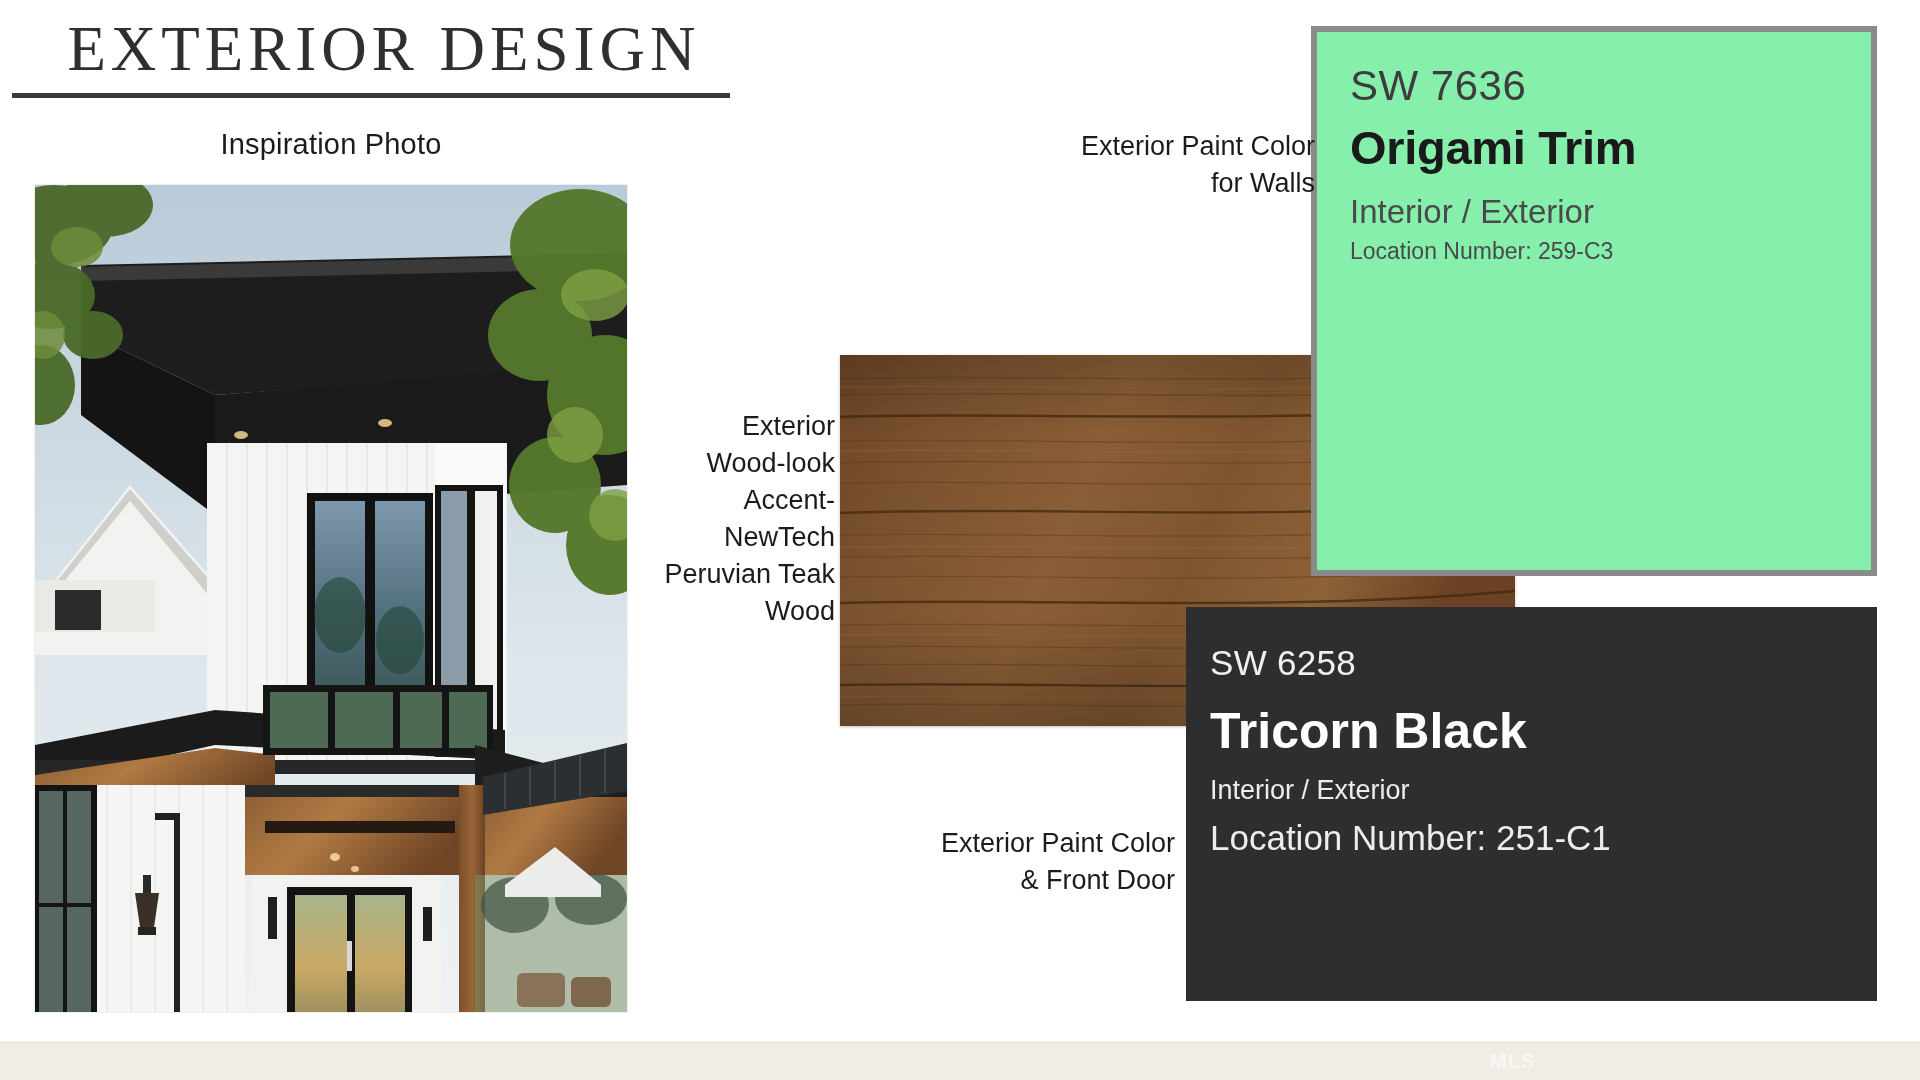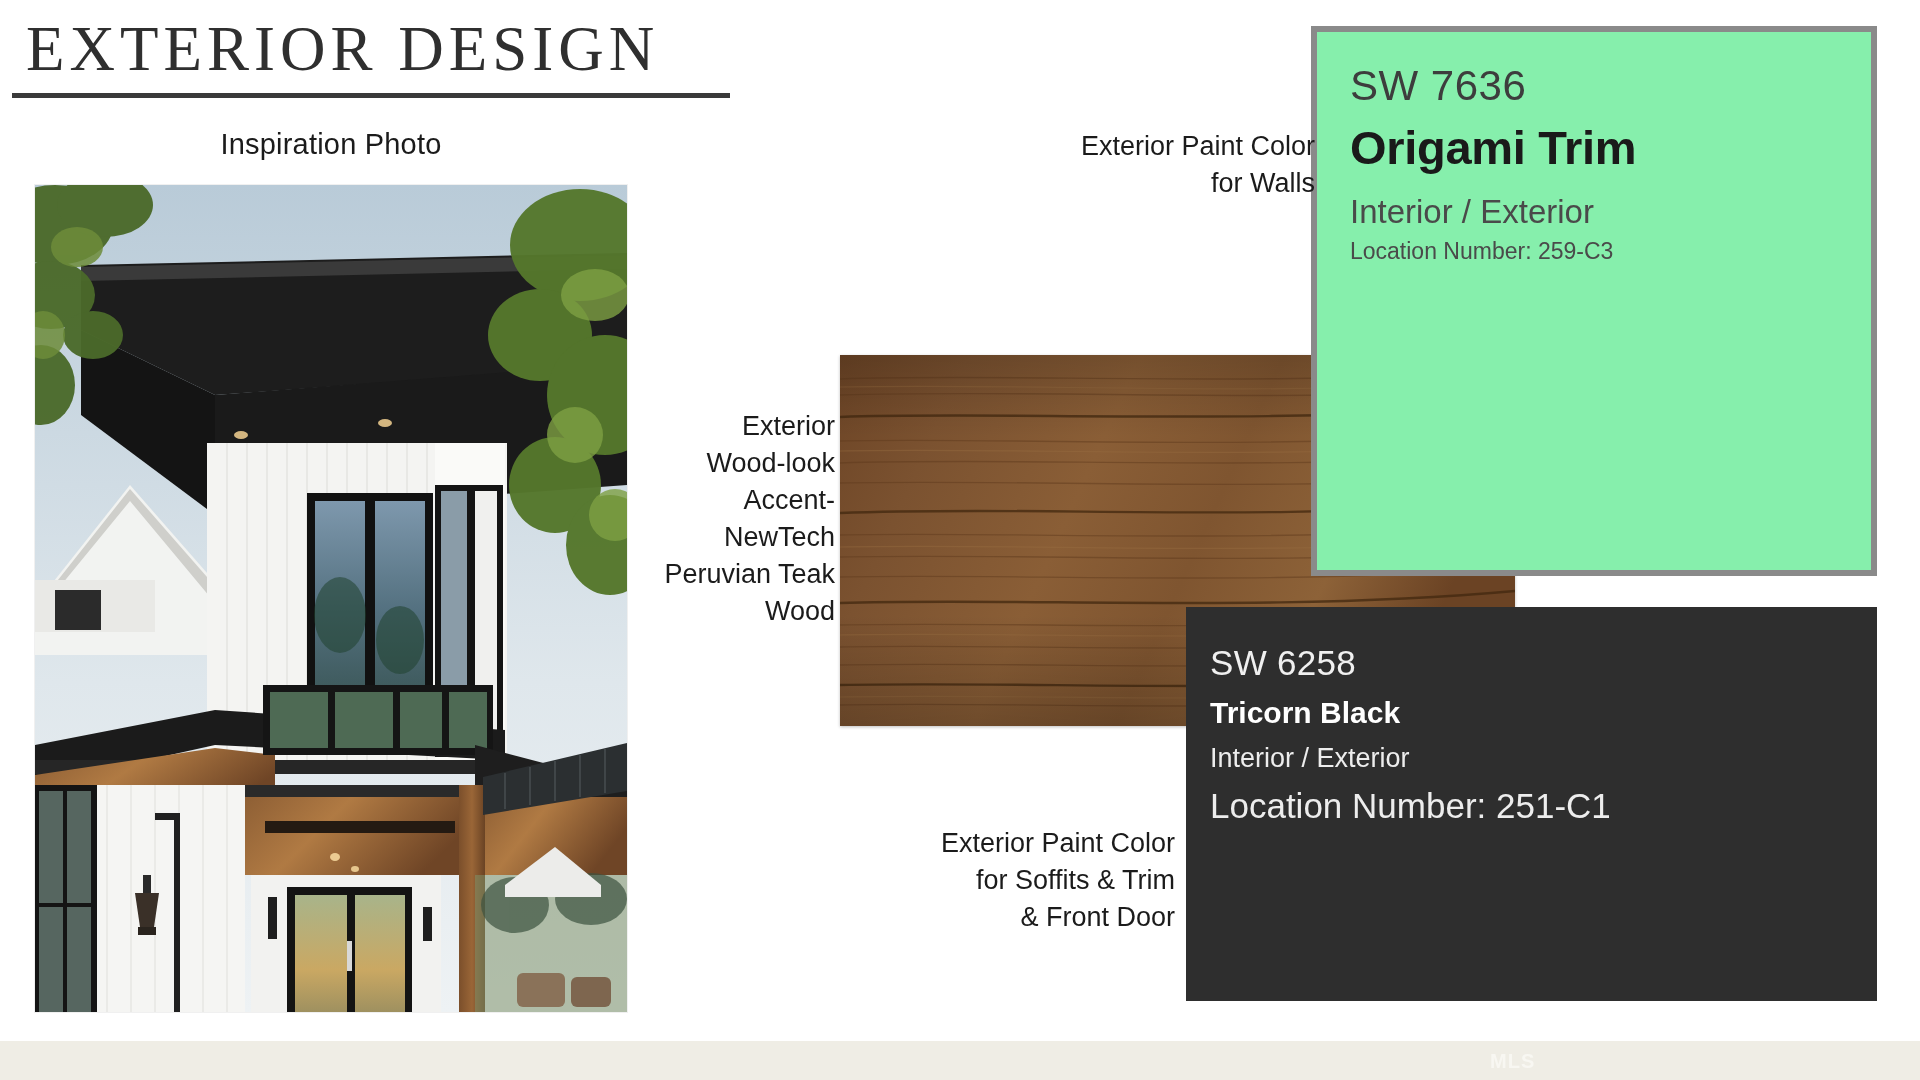--- a/index.html
+++ b/index.html
@@ -35,20 +35,21 @@
   }
   #page-title {
     font-family: "Liberation Serif", serif;
     font-size: 63px;
     letter-spacing: 5px;
     color: #2f2f2f;
     line-height: 1.0;
     white-space: nowrap;
     padding-left: 14px;
     font-weight: 400;
+    text-align: center;
   }
   #title-rule {
     margin-top: 12px;
     width: 718px;
     height: 5px;
     background: #3a3a3a;
   }
 
   
   #photo-caption {
@@ -169,25 +170,25 @@
     z-index: 5;
   }
   #chip-dark .chip-inner { padding: 34px 0 0 24px; position: relative; z-index: 2; }
   #chip-dark .chip-code {
     font-size: 35px;
     color: #f0f0f0;
     letter-spacing: .3px;
     line-height: 1.25;
   }
   #chip-dark .chip-name {
-    font-size: 30px;
+    font-size: 50px;
     font-weight: bold;
     color: #ffffff;
     line-height: 1.3;
-    margin-top: 8px;
+    margin-top: 14px;
   }
   #chip-dark .chip-use {
     font-size: 27px;
     color: #ededed;
     line-height: 1.5;
     margin-top: 6px;
   }
   #chip-dark .chip-loc {
     font-size: 35px;
     color: #ededed;
@@ -522,21 +523,20 @@
     <div class="chip-inner">
       <div class="chip-code">SW 7636</div>
       <div class="chip-name">Origami Trim</div>
       <div class="chip-use">Interior / Exterior</div>
       <div class="chip-loc">Location Number: 259-C3</div>
     </div>
   </div>
 
   <div id="trim-label">
     <div>Exterior Paint Color</div>
-    <div>for Soffits &amp; Trim</div>
     <div>&amp; Front Door</div>
   </div>
 
   <div id="chip-dark">
     <div class="chip-inner">
       <div class="chip-code">SW 6258</div>
       <div class="chip-name">Tricorn Black</div>
       <div class="chip-use">Interior / Exterior</div>
       <div class="chip-loc">Location Number: 251-C1</div>
     </div>

